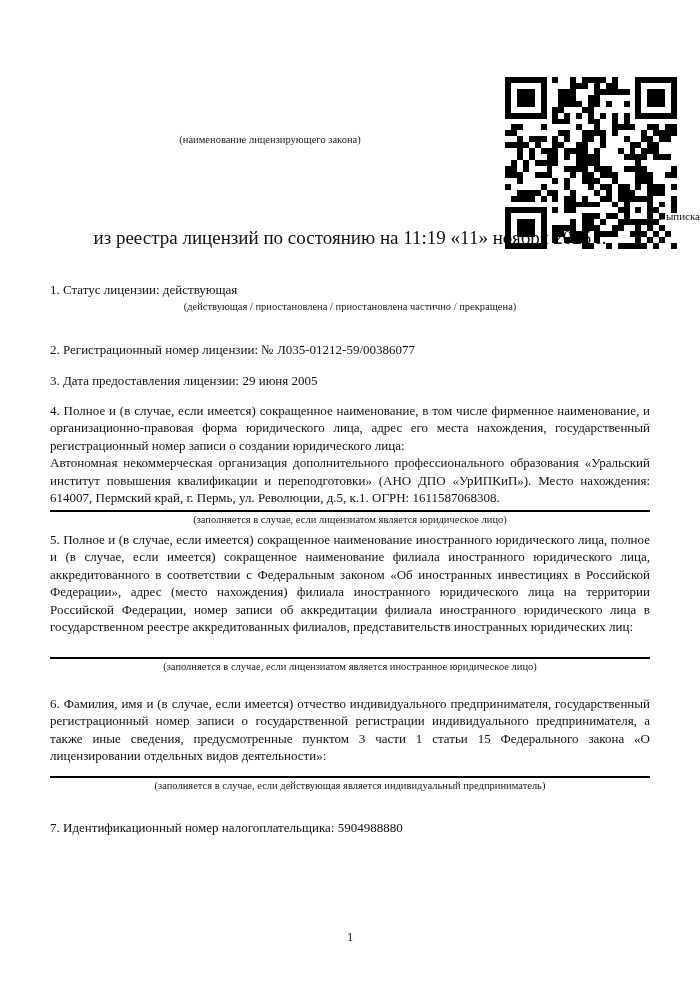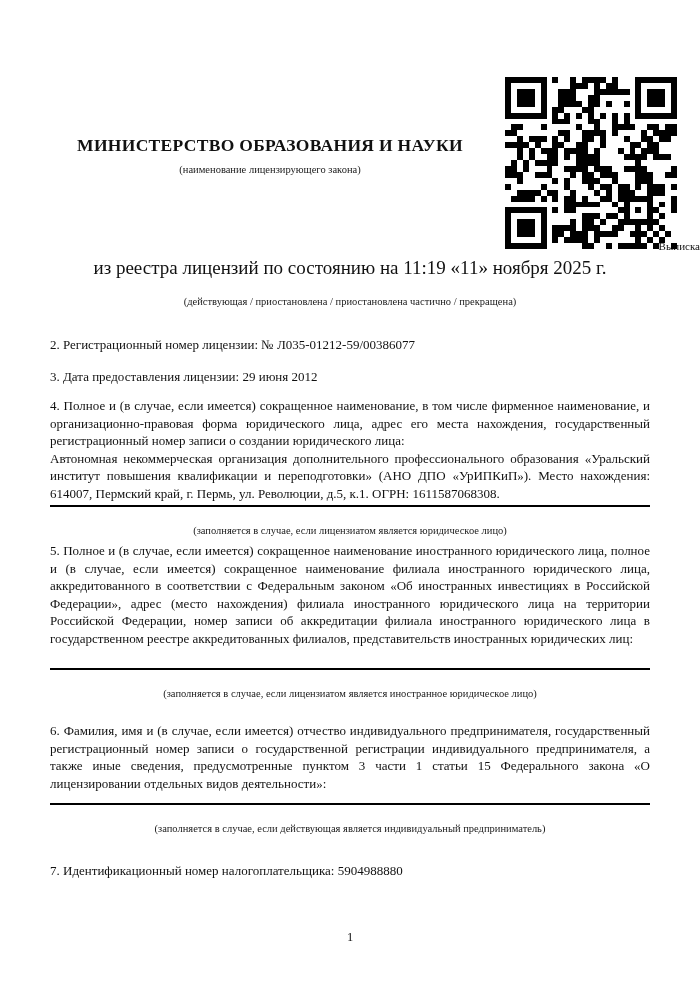--- a/index.html
+++ b/index.html
@@ -53,21 +53,21 @@
     line-height: 21px;
   }
   .content {
     margin: 0 50px;
     width: 600px;
     font-size: 13px;
     line-height: 17.5px;
   }
   .item-line { white-space: nowrap; }
   .item1 { margin-top: 33px; }
-  .caption-center { text-align: center; margin-top: 17px; }
+  .caption-center { text-align: center; margin-top: 1px; }
   .item2 { margin-top: 27px; }
   .item3 { margin-top: 14px; }
   .para { text-align: justify; }
   .p4 { margin-top: 12px; }
   .p4-value { text-align: justify; }
   .field-line {
     border-top: 2px solid #000000;
     height: 0;
     margin-top: 3px;
   }
@@ -509,39 +509,42 @@
       <rect x="19" y="28" width="1" height="1"></rect>
       <rect x="20" y="28" width="1" height="1"></rect>
       <rect x="21" y="28" width="1" height="1"></rect>
       <rect x="22" y="28" width="1" height="1"></rect>
       <rect x="23" y="28" width="1" height="1"></rect>
       <rect x="25" y="28" width="1" height="1"></rect>
       <rect x="28" y="28" width="1" height="1"></rect>
     </svg>
 
   <div class="ministry">
-    <div class="ministry-name">МИНИСТЕРСТВО ОБРАЗОВАНИЯ И НАУКИ</div>
     <div class="small-caption">(наименование лицензирующего закона)</div>
   </div>
 
   <div class="doc-title">Выписка</div>
   <div class="doc-subtitle">из реестра лицензий по состоянию на 11:19 «11» ноября 2025 г.</div>
 
   <div class="content">
 
+    <div class="item1 item-line">
+      <span>1. Статус лицензии:</span>
+      <span>действующая</span>
+    </div>
     <div class="small-caption caption-center">(действующая / приостановлена / приостановлена частично / прекращена)</div>
 
     <div class="item2 item-line">
       <span>2. Регистрационный номер лицензии:</span>
       <span>№ Л035-01212-59/00386077</span>
     </div>
 
     <div class="item3 item-line">
       <span>3. Дата предоставления лицензии:</span>
-      <span>29 июня 2012</span>
+      <span>29 июня 2005</span>
     </div>
 
     <p class="para p4">4. Полное и (в случае, если имеется) сокращенное наименование, в том числе фирменное наименование, и организационно-правовая форма юридического лица, адрес его места нахождения, государственный регистрационный номер записи о создании юридического лица:</p>
     <div class="p4-value">Автономная некоммерческая организация дополнительного профессионального образования «Уральский институт повышения квалификации и переподготовки» (АНО ДПО «УрИПКиП»). Место нахождения: 614007, Пермский край, г. Пермь, ул. Революции, д.5, к.1. ОГРН: 1611587068308.</div>
     <div class="field-line"></div>
     <div class="small-caption caption-center">(заполняется в случае, если лицензиатом является юридическое лицо)</div>
 
     <p class="para p5">5. Полное и (в случае, если имеется) сокращенное наименование иностранного юридического лица, полное и (в случае, если имеется) сокращенное наименование филиала иностранного юридического лица, аккредитованного в соответствии с Федеральным законом «Об иностранных инвестициях в Российской Федерации», адрес (место нахождения) филиала иностранного юридического лица на территории Российской Федерации, номер записи об аккредитации филиала иностранного юридического лица в государственном реестре аккредитованных филиалов, представительств иностранных юридических лиц:</p>
     <div class="p4-value"></div>
     <div class="field-line line5"></div>

